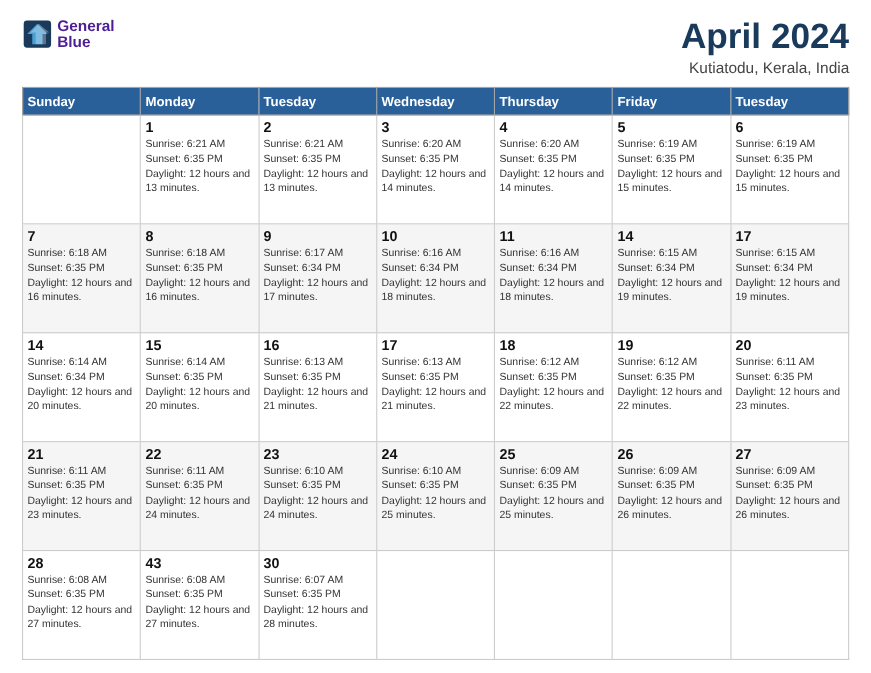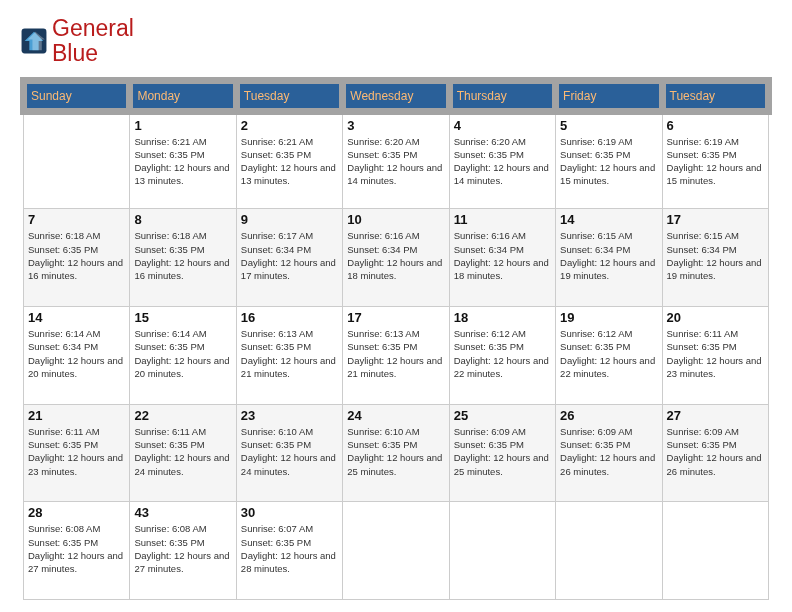--- a/index.html
+++ b/index.html
@@ -22,23 +22,23 @@
       justify-content: space-between;
       align-items: flex-start;
       margin-bottom: 10px;
     }
     .logo {
       display: flex;
       align-items: center;
       gap: 4px;
     }
     .logo-text {
-      font-size: 23px;
-      font-weight: normal;
-      color: #b91c1c;
+      font-size: 14px;
+      font-weight: bold;
+      color: #4c1d95;
       line-height: 1.1;
     }
     .logo-icon {
       width: 28px;
       height: 28px;
     }
     .title-block {
       text-align: right;
     }
     .main-title {
@@ -54,26 +54,26 @@
     }
     .calendar {
       flex: 1;
       border: 1px solid #ccc;
       border-collapse: collapse;
       width: 100%;
       table-layout: fixed;
     }
     .calendar th {
       background: #2a6099;
-      color: #fdba74;
+      color: #ffffff;
       font-size: 12px;
       padding: 5px 4px;
       text-align: left;
-      border: 7px solid #a3a3a3;
-      font-weight: normal;
+      border: 1px solid #a3a3a3;
+      font-weight: bold;
     }
     .calendar td {
       border: 1px solid #ccc;
       vertical-align: top;
       padding: 3px 4px;
       font-size: 10px;
       color: #333;
       height: 82px;
     }
     .day-num {
@@ -107,20 +107,24 @@
       <svg class="logo-icon" viewBox="0 0 36 36">
         <rect x="2" y="2" width="32" height="32" rx="4" fill="#1a3a5c"></rect>
         <polygon points="18,6 30,18 24,18 24,30 12,30 12,18 6,18" fill="#4a9fd4"></polygon>
         <polygon points="22,8 32,16 28,16 28,30 16,30 16,16 10,16 20,6" fill="#fff" opacity="0.3"></polygon>
       </svg>
       <div class="logo-text">
         <div>General</div>
         <div>Blue</div>
       </div>
     </div>
+    <div class="title-block">
+      <div class="main-title">April 2024</div>
+      <div class="subtitle">Kutiatodu, Kerala, India</div>
+    </div>
   </div>
 
   <table class="calendar">
     <thead>
       <tr>
       <th>Sunday</th>
           <th>Monday</th>
           <th>Tuesday</th>
           <th>Wednesday</th>
           <th>Thursday</th>

